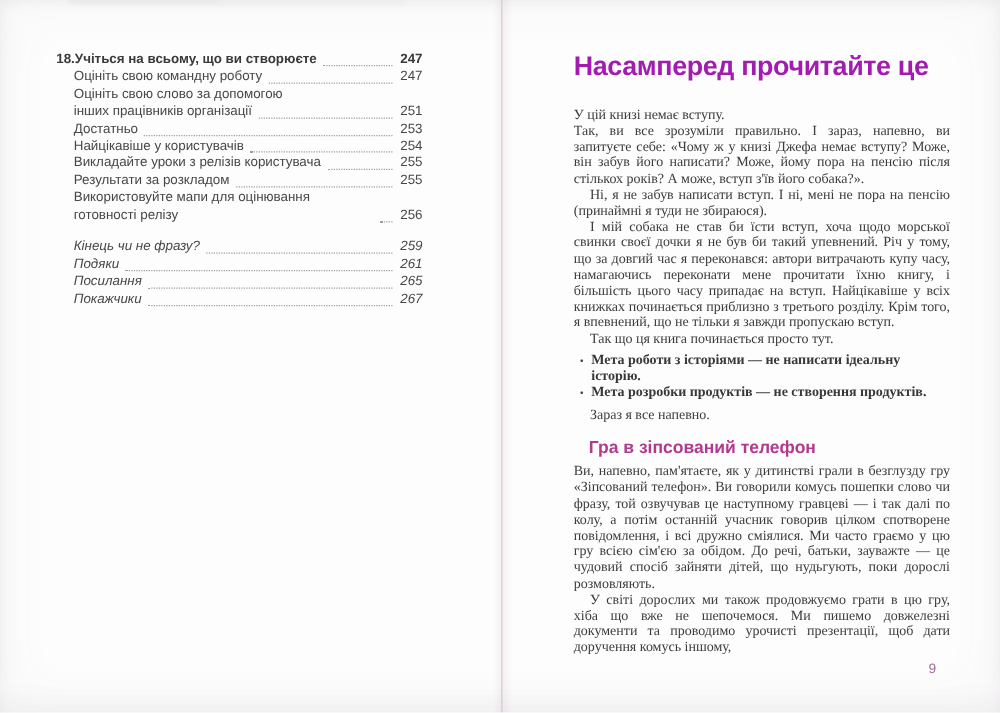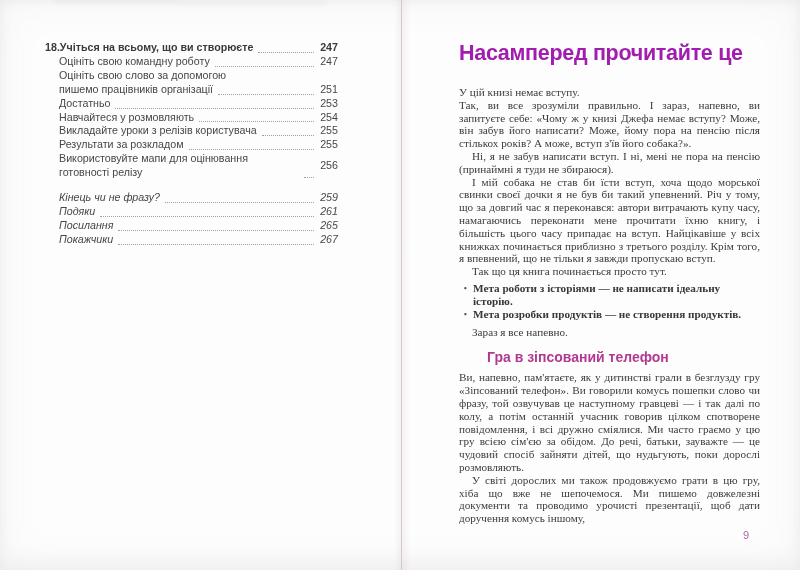--- a/index.html
+++ b/index.html
@@ -19,21 +19,21 @@
       rgba(140,110,130,0) 0%, rgba(140,110,130,0.07) 40%,
       rgba(140,110,130,0.07) 60%, rgba(140,110,130,0) 100%);
   }
   .gutter-line {
     position:absolute; left:7px; top:0; width:1px; height:570px;
     background:#d5c9d1;
   }
   
   .left-page { position:absolute; left:45px; top:41px; width:293px; }
   .toc-row {
-    display:flex; align-items:center;
+    display:flex; align-items:flex-end;
     font-size:10.7px; line-height:13.9px; color:#474747;
     padding-left:14px;
   }
   .toc-row.chapter { font-weight:bold; color:#3a3a3a; padding-left:0; }
   .toc-num { flex:0 0 14px; }
   .toc-row.backmatter { font-style:italic; }
   .toc-gap { margin-top:11px; }
   .toc-label { white-space:normal; }
   .toc-leader {
     flex:1 1 auto; min-width:10px;
@@ -58,21 +58,21 @@
   .body-flow p.indent { text-indent:13px; }
   .bullets { list-style:none; margin:4px 0; padding:0; }
   .bullets li {
     position:relative; padding-left:14px;
     font-family:"Liberation Serif", serif;
     font-weight:bold; font-size:11.2px; line-height:13.2px;
     color:#393739; text-align:left;
   }
   .bullet-marker { position:absolute; left:5px; top:0; font-size:8px; color:#4a484a; }
   .section-heading {
-    margin:11px 0 5px 28px;
+    margin:11px 0 5px 12px;
     font-family:"Liberation Sans", sans-serif;
     font-weight:bold; font-size:14px; line-height:17px;
     color:#b13a90;
   }
   .folio {
     position:absolute; left:459px; top:529px; width:290px;
     text-align:right; font-size:11px; color:#a4699f;
   }
   
   .smudge { position:absolute; background:rgba(120,115,120,0.10); filter:blur(2px); }
@@ -100,31 +100,31 @@
         </div>
         <div class="toc-row sub">
           <span class="toc-label">Оцініть свою командну роботу</span>
           <span class="toc-leader"></span>
           <span class="toc-page">247</span>
         </div>
         <div class="toc-row sub">
           <span class="toc-label">Оцініть свою слово за допомогою</span>
         </div>
         <div class="toc-row sub">
-          <span class="toc-label">пишемо працівників організації</span>
+          <span class="toc-label">інших працівників організації</span>
           <span class="toc-leader"></span>
           <span class="toc-page">251</span>
         </div>
         <div class="toc-row sub">
           <span class="toc-label">Достатньо</span>
           <span class="toc-leader"></span>
           <span class="toc-page">253</span>
         </div>
         <div class="toc-row sub">
-          <span class="toc-label">Навчайтеся у розмовляють</span>
+          <span class="toc-label">Найцікавіше у користувачів</span>
           <span class="toc-leader"></span>
           <span class="toc-page">254</span>
         </div>
         <div class="toc-row sub">
           <span class="toc-label">Викладайте уроки з релізів користувача</span>
           <span class="toc-leader"></span>
           <span class="toc-page">255</span>
         </div>
         <div class="toc-row sub">
           <span class="toc-label">Результати за розкладом</span>

